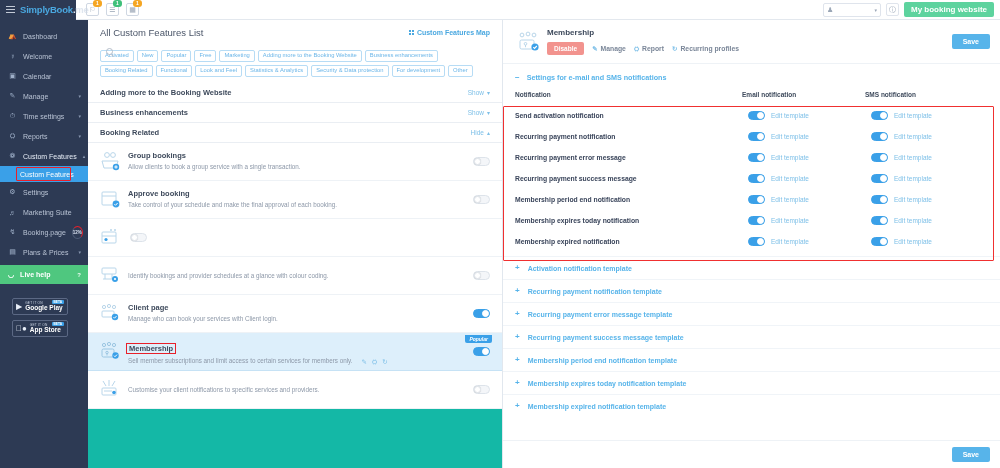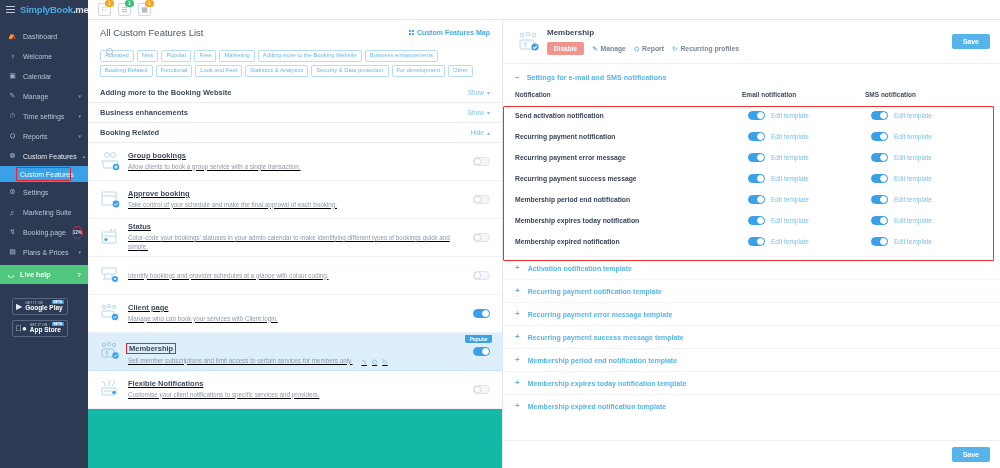--- a/index.html
+++ b/index.html
@@ -9,21 +9,21 @@
     background: #eef1f5;
     overflow: hidden;
   }
   .app { position: relative; width: 1000px; height: 468px; display: flex; flex-direction: column; }
 
   
   .topbar {
     height: 20px; background: #fff; display: flex; align-items: center;
     border-bottom: 1px solid #e3e8ee; flex: 0 0 20px; position: relative; z-index: 30;
   }
-  .tb-left { width: 88px; display: flex; align-items: center; gap: 5px; padding-left: 6px; background:#2d3a54; height:20px; }
+  .tb-left { width: 76px; display: flex; align-items: center; gap: 5px; padding-left: 6px; background:#2d3a54; height:20px; }
   .burger { display: flex; flex-direction: column; gap: 2px; cursor: pointer; }
   .burger i { display: block; width: 9px; height: 1px; background: #c3cad6; }
   .logo { font-size: 9.5px; font-weight: bold; color: #4aa8e0; letter-spacing: -.2px; white-space: nowrap;}
   .logo .me { color: #dfe6ef; font-weight: bold; }
   .tb-icons { display: flex; align-items: center; gap: 7px; margin-left: 10px; }
   .tb-ico {
     position: relative; width: 13px; height: 13px; border: 1px solid #cfd7e2; border-radius: 2px;
     display: flex; align-items: center; justify-content: center; font-size: 7px; color: #9aa6b6; cursor: pointer;
   }
   .tb-ico .badge {
@@ -120,21 +120,21 @@
 
   .center-scroll { flex: 1; overflow: hidden; }
   .group-head {
     background: #fff; border-bottom: 1px solid #eaeef3; height: 20px; display: flex; align-items: center;
     padding: 0 12px; cursor: pointer;
   }
   .group-head .gname { font-size: 7.5px; font-weight: bold; color: #3e4a5c; }
   .group-head .gtog { margin-left: auto; font-size: 6.5px; color: #7fc0e8; display:flex; align-items:center; gap:3px;}
   .group-head .gtog .cv { font-size: 6px; }
 
-  .feat-list { background: #fff; text-decoration: underline; }
+  .feat-list { background: #fff; }
   .feat-row {
     display: flex; align-items: center; height: 38px; border-bottom: 1px solid #eef2f6; padding: 0 12px 0 10px;
     position: relative; cursor: pointer;
   }
   .feat-row.selected { background: #ddeffb; border-bottom-color:#c6e2f5; }
   .feat-ico { width: 26px; flex: 0 0 26px; height: 22px; position: relative; }
   .feat-text { flex: 1; min-width: 0; padding-left: 4px; }
   .feat-name { font-size: 7.5px; font-weight: bold; color: #3e4a5c; line-height: 1.3; }
   .feat-name.boxed { display: inline-block; border: 1.5px solid #e8202a; padding: 0 2px; margin-left:-2px; }
   .feat-desc { font-size: 6.3px; color: #8d98a8; line-height: 1.4; margin-top: 2px; display:flex; align-items:center; gap:5px;}
@@ -209,20 +209,28 @@
         </span>
       <span class="logo">
         <span>SimplyBook</span><span class="me">.me</span>
       </span>
     </div>
     <div class="tb-icons">
       <span class="tb-ico">⚐<span class="badge orange">1</span></span>
       <span class="tb-ico">☰<span class="badge green">1</span></span>
       <span class="tb-ico">▦<span class="badge orange">1</span></span>
     </div>
+    <div class="tb-right">
+      <div class="tb-user">
+        <span class="usr">♟</span>
+        <span class="cv">▾</span>
+      </div>
+      <div class="tb-help">ⓘ</div>
+      <button class="btn-booking">My booking website</button>
+    </div>
   </div>
 
   <div class="body">
 
     <div class="sidebar">
       <div class="nav">
         <div class="nav-item">
           <span class="ic">⛺</span>
           <span class="lbl">Dashboard</span>
         </div>
@@ -411,26 +419,20 @@
           <div class="feat-row">
             <div class="feat-ico">
               <svg width="26" height="22" viewBox="0 0 26 22">
                   <rect x="4" y="6" width="14" height="11" rx="1" fill="none" stroke="#b9d6ea" stroke-width="1"></rect>
                   <path d="M4 10h14" stroke="#b9d6ea" stroke-width="1"></path>
                   <circle cx="8" cy="13.5" r="1.6" fill="#3aa0e8"></circle>
                   <circle cx="13" cy="4" r="1" fill="#b9d6ea"></circle>
                   <circle cx="17" cy="4" r="1" fill="#b9d6ea"></circle>
                 </svg>
             </div>
-            <div class="feat-text">
-              <div class="feat-name">Status</div>
-              <div class="feat-desc">
-                  <span>Color-code your bookings' statuses in your admin calendar to make identifying different types of bookings quick and simple.</span>
-                </div>
-            </div>
             <div class="toggle off">
                 <span class="knob"></span>
               </div>
           </div>
 
           <div class="feat-row">
             <div class="feat-ico">
               <svg width="26" height="22" viewBox="0 0 26 22">
                   <rect x="4" y="4" width="14" height="6" rx="1" fill="none" stroke="#b9d6ea" stroke-width="1"></rect>
                   <path d="M7 10v5M14 10v5M5 15h11" stroke="#b9d6ea" stroke-width="1" fill="none"></path>
@@ -503,21 +505,20 @@
           <div class="feat-row">
             <div class="feat-ico">
               <svg width="26" height="22" viewBox="0 0 26 22">
                   <path d="M5 3l3 5M11 2v6M17 3l-3 5" stroke="#b9d6ea" stroke-width="1" fill="none"></path>
                   <rect x="4" y="10" width="14" height="7" rx="1" fill="none" stroke="#b9d6ea" stroke-width="1"></rect>
                   <path d="M6 13h8" stroke="#b9d6ea" stroke-width="1"></path>
                   <circle cx="16" cy="14.5" r="1.8" fill="#3aa0e8"></circle>
                 </svg>
             </div>
             <div class="feat-text">
-              <div class="feat-name">Flexible Notifications</div>
               <div class="feat-desc">
                   <span>Customise your client notifications to specific services and providers.</span>
                 </div>
             </div>
             <div class="toggle off">
                 <span class="knob"></span>
               </div>
           </div>
 
         </div>

